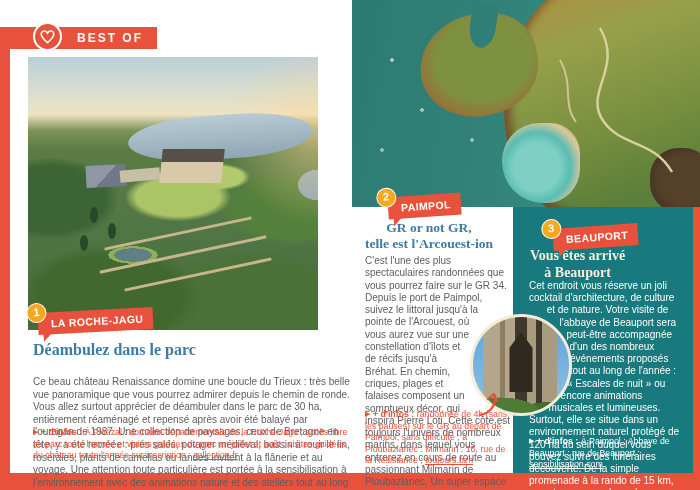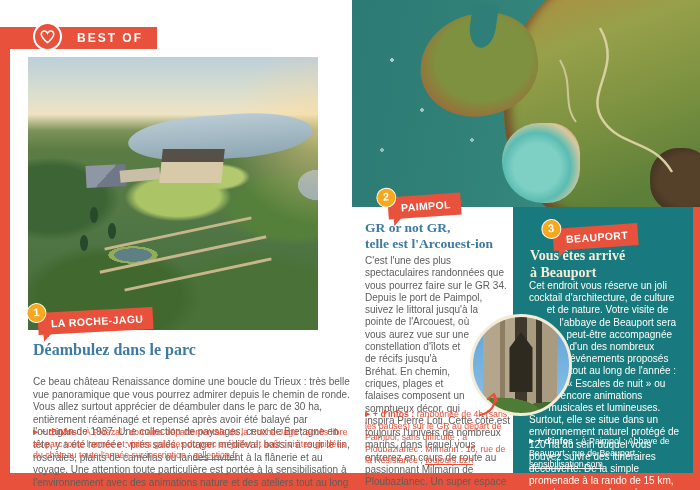--- a/index.html
+++ b/index.html
@@ -94,21 +94,21 @@
                 border:5px solid transparent;border-top-color:#e8523c;border-left-color:#e8523c;}
   .badge-num{position:absolute;left:-11px;top:-10px;width:20px;height:20px;border-radius:50%;
              background:#f7a81f;border:1.5px solid rgba(255,255,255,.95);box-sizing:border-box;
              color:#fff;font-size:11px;font-weight:bold;text-align:center;line-height:17px;}
   .badge-1{left:38px;top:310px;transform:rotate(-3deg);}
   .badge-2{left:388px;top:195px;transform:rotate(-4deg);}
   .badge-3{left:553px;top:226px;transform:rotate(-4deg);}
 
   
   .article-title{position:absolute;font-family:"Liberation Serif",serif;font-weight:bold;
-                 color:#3e7aa2;white-space:pre-line;margin:0;}
+                 color:#3e7aa2;white-space:pre-line;margin:0;text-align:center;}
   .title-1{left:33px;top:341px;font-size:16px;font-family:Liberation Serif, serif;}
   .title-2{left:365px;top:220px;font-size:13.5px;line-height:16px;}
   .title-3{left:530px;top:248px;font-size:14px;line-height:16.5px;color:#f5edd8;z-index:4;}
 
   .body-text{position:absolute;font-size:10px;line-height:12.6px;color:#5d5d5d;margin:0;}
   .body-1{left:33px;top:360px;width:318px;margin-top:16px;}
   .body-2{left:365px;top:255px;width:146px;line-height:12.3px;}
   .body-3{left:529px;top:280px;width:152px;color:#fdfdf6;line-height:12.2px;z-index:4;}
 
   .infos{position:absolute;font-size:8.8px;line-height:11.6px;color:#e8503a;margin:0;}

